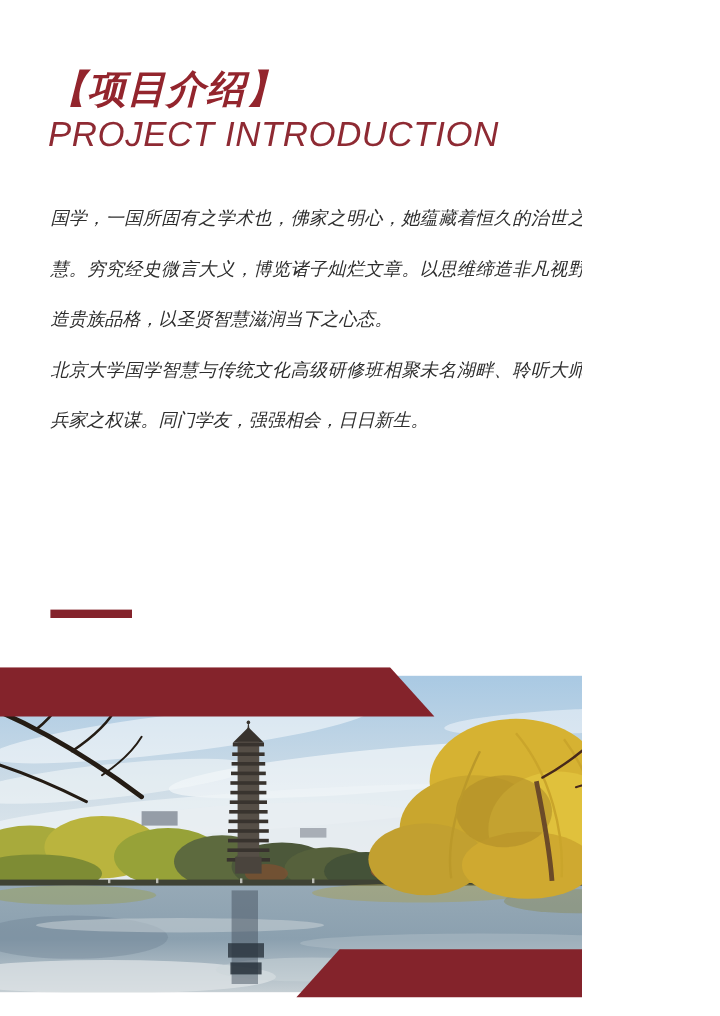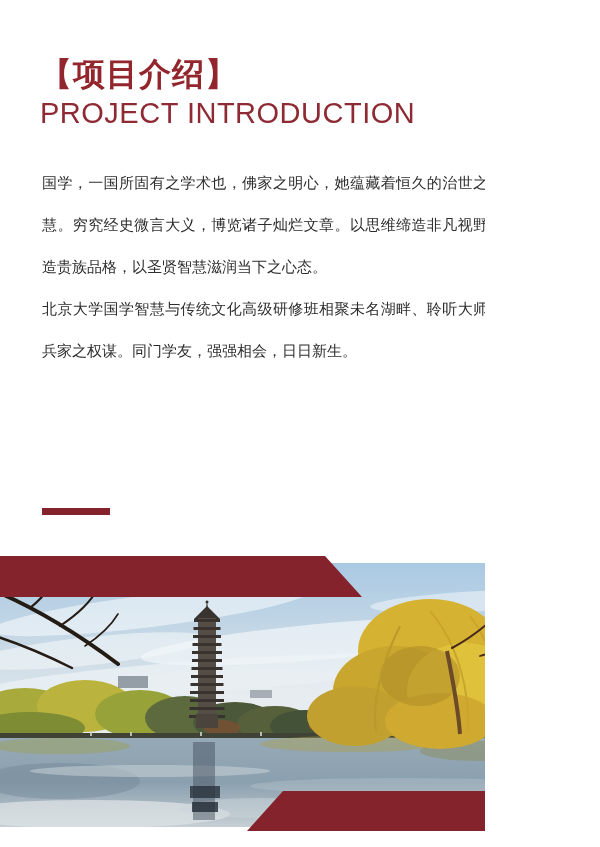--- a/index.html
+++ b/index.html
@@ -5,20 +5,21 @@
   * { margin: 0; padding: 0; box-sizing: border-box; }
   html, body { background: #ffffff; }
   body { font-family: "Liberation Sans", sans-serif; }
 
   .page {
     position: relative;
     width: 485px;
     height: 847px;
     background: #ffffff;
     overflow: hidden;
+    font-style: italic;
   }
 
   .header { position: absolute; left: 40px; top: 54px; }
   .title-cn {
     font-size: 32px;
     font-weight: 700;
     color: #93252d;
     letter-spacing: 1px;
     line-height: 40px;
   }

